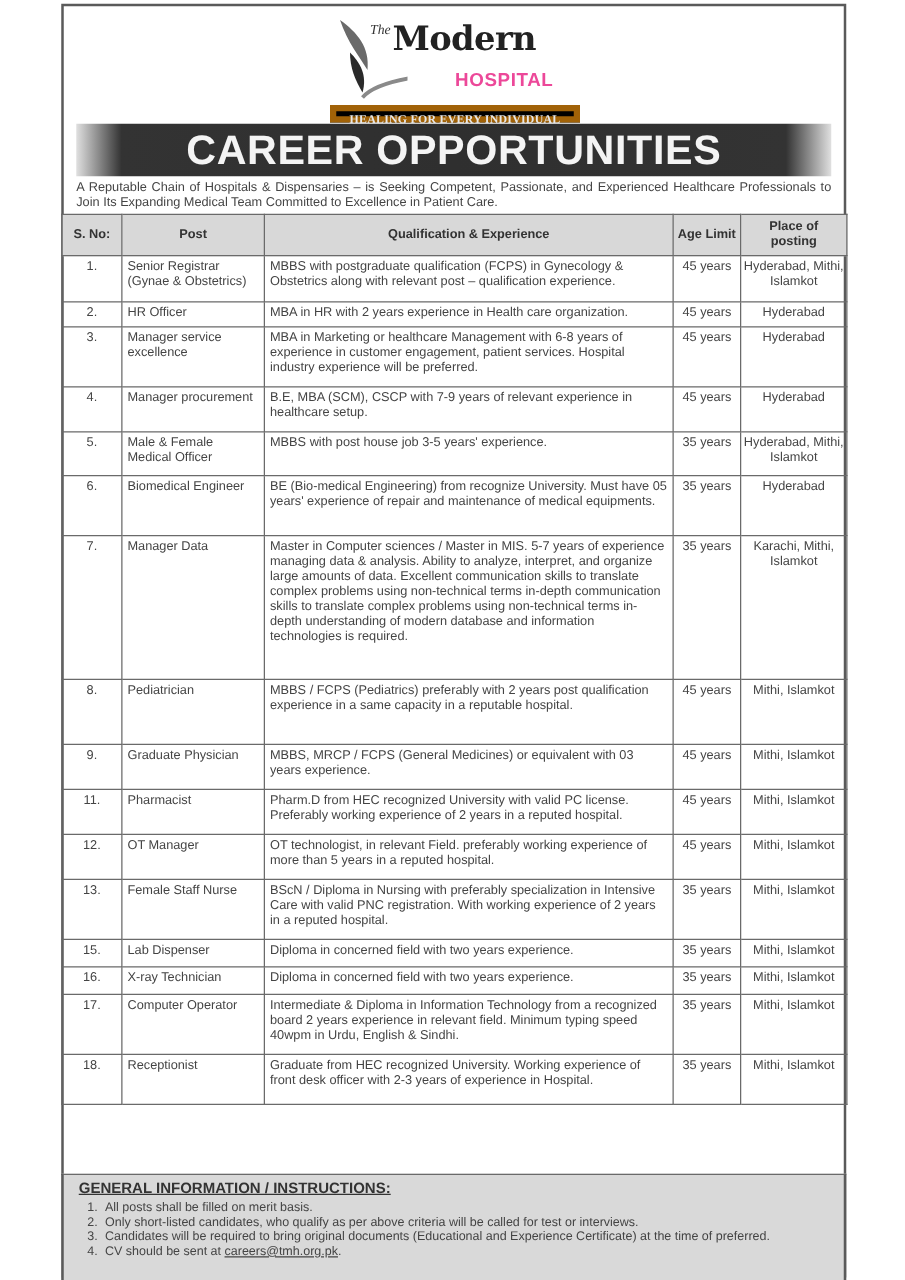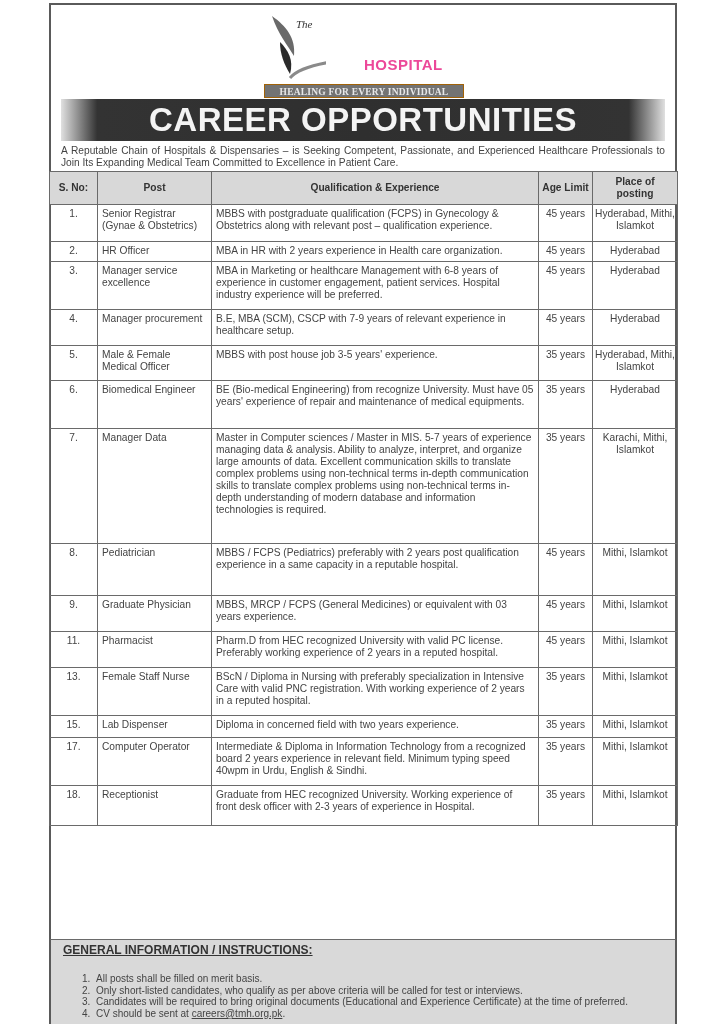--- a/index.html
+++ b/index.html
@@ -11,23 +11,23 @@
   
   .logo { position: absolute; left: 256px; top: 6px; width: 212px; height: 88px; }
   .logo svg.leaf { position: absolute; left: 10px; top: 6px; width: 60px; height: 70px; }
   .logo .the { position: absolute; left: 40px; top: 12px; font-family: "Liberation Serif", serif;
                font-style: italic; font-size: 11px; color: #333; }
   .logo .modern { position: absolute; left: 58px; top: 10px; font-family: "DejaVu Serif", serif;
                   font-weight: bold; font-size: 27px; color: #222; letter-spacing: -0.5px; }
   .logo .hospital { position: absolute; left: 108px; top: 50px; font-family: "Liberation Sans", sans-serif;
                     font-weight: bold; font-size: 15px; color: #ec4899; letter-spacing: 0.5px; }
   .logo .tagline { position: absolute; left: 8px; top: 78px; width: 200px; height: 14px;
-                   background: #737373; color: #e8e8e8; font-family: "Liberation Serif", serif;
+                   background: #000000; color: #e8e8e8; font-family: "Liberation Serif", serif;
                    font-weight: bold; font-size: 9.5px; text-align: center; line-height: 14px;
-                   border: 1px solid #a16207; box-sizing: border-box; letter-spacing: 0.2px; }
+                   border: 5px solid #a16207; box-sizing: border-box; letter-spacing: 0.2px; }
 
   
   .banner { position: absolute; left: 61px; top: 99px; width: 604px; height: 42px;
             background: linear-gradient(to right, #e0e0e0 0%, #333 6%, #2f2f2f 50%, #333 94%, #e0e0e0 100%);
             text-align: center; }
   .banner h1 { margin: 0; font-size: 33px; font-weight: bold; color: #f4f4f4; line-height: 42px;
                letter-spacing: 0.5px; font-family: "Liberation Sans", sans-serif; text-align: center; }
 
   .intro { position: absolute; left: 61px; top: 145px; width: 604px; font-size: 10.2px; line-height: 12px;
            color: #444; text-align: justify; }
@@ -42,36 +42,37 @@
   table.jobs td.sno { text-align: center; }
   table.jobs td.age { text-align: center; padding: 3px 2px; white-space: nowrap; }
   table.jobs td.place { text-align: center; padding: 3px 2px; }
   table.jobs tr { }
   col.c1 { width: 48px; } col.c2 { width: 114px; } col.c3 { width: 327px; } col.c4 { width: 54px; } col.c5 { width: 85px; }
 
   
   .general { position: absolute; left: 49px; top: 939px; width: 628px; height: 99px; background: #d9d9d9;
              border: 2px solid #5a5a5a; border-top: 1px solid #6a6a6a; box-sizing: border-box; padding: 3px 12px; }
   .general h2 { margin: 0 0 2px 0; font-size: 12px; font-weight: bold; color: #333; text-decoration: underline; }
-  .general ol { margin: 16px; padding-left: 14px; font-size: 10px; line-height: 11.6px; color: #444; }
+  .general ol { margin: 4px; padding-left: 14px; font-size: 10px; line-height: 11.6px; color: #444; }
   .general ol li { padding-left: 3px; }
   .general a { color: #444; text-decoration: underline; }
 </style>
 </head>
 <body>
 
 <div class="frame"></div>
 
 <div class="logo">
   <svg class="leaf" viewBox="0 0 60 70">
     <path d="M6 4 C20 14, 30 26, 28 44 C22 34, 12 22, 6 4 Z" fill="#6a6a6a"></path>
     <path d="M14 30 C22 38, 28 48, 24 62 C18 52, 14 42, 14 30 Z" fill="#2a2a2a"></path>
     <path d="M24 66 C34 54, 70 44, 150 46" stroke="#8a8a8a" stroke-width="3" fill="none"></path>
   </svg>
   <span class="the">The</span>
+  <span class="modern">Modern</span>
   <span class="hospital">HOSPITAL</span>
   <div class="tagline">HEALING FOR EVERY INDIVIDUAL</div>
 </div>
 
 <div class="banner">
   <h1>CAREER OPPORTUNITIES</h1>
 </div>
 
 <div class="intro">
   <p>A Reputable Chain of Hospitals &amp; Dispensaries – is Seeking Competent, Passionate, and Experienced Healthcare Professionals to Join Its Expanding Medical Team Committed to Excellence in Patient Care.</p>
@@ -158,30 +159,44 @@
         <td class="age">45 years</td>
         <td class="place">Mithi, Islamkot</td>
       </tr>
       <tr style="height: 36px;">
         <td class="sno">11.</td>
         <td class="post">Pharmacist</td>
         <td class="qualification">Pharm.D from HEC recognized University with valid PC license. Preferably working experience of 2 years in a reputed hospital.</td>
         <td class="age">45 years</td>
         <td class="place">Mithi, Islamkot</td>
       </tr>
+      <tr style="height: 36px;">
+        <td class="sno">12.</td>
+        <td class="post">OT Manager</td>
+        <td class="qualification">OT technologist, in relevant Field. preferably working experience of more than 5 years in a reputed hospital.</td>
+        <td class="age">45 years</td>
+        <td class="place">Mithi, Islamkot</td>
+      </tr>
       <tr style="height: 48px;">
         <td class="sno">13.</td>
         <td class="post">Female Staff Nurse</td>
         <td class="qualification">BScN / Diploma in Nursing with preferably specialization in Intensive Care with valid PNC registration. With working experience of 2 years in a reputed hospital.</td>
         <td class="age">35 years</td>
         <td class="place">Mithi, Islamkot</td>
       </tr>
       <tr style="height: 22px;">
         <td class="sno">15.</td>
         <td class="post">Lab Dispenser</td>
+        <td class="qualification">Diploma in concerned field with two years experience.</td>
+        <td class="age">35 years</td>
+        <td class="place">Mithi, Islamkot</td>
+      </tr>
+      <tr style="height: 22px;">
+        <td class="sno">16.</td>
+        <td class="post">X-ray Technician</td>
         <td class="qualification">Diploma in concerned field with two years experience.</td>
         <td class="age">35 years</td>
         <td class="place">Mithi, Islamkot</td>
       </tr>
       <tr style="height: 48px;">
         <td class="sno">17.</td>
         <td class="post">Computer Operator</td>
         <td class="qualification">Intermediate &amp; Diploma in Information Technology from a recognized board 2 years experience in relevant field. Minimum typing speed 40wpm in Urdu, English &amp; Sindhi.</td>
         <td class="age">35 years</td>
         <td class="place">Mithi, Islamkot</td>

